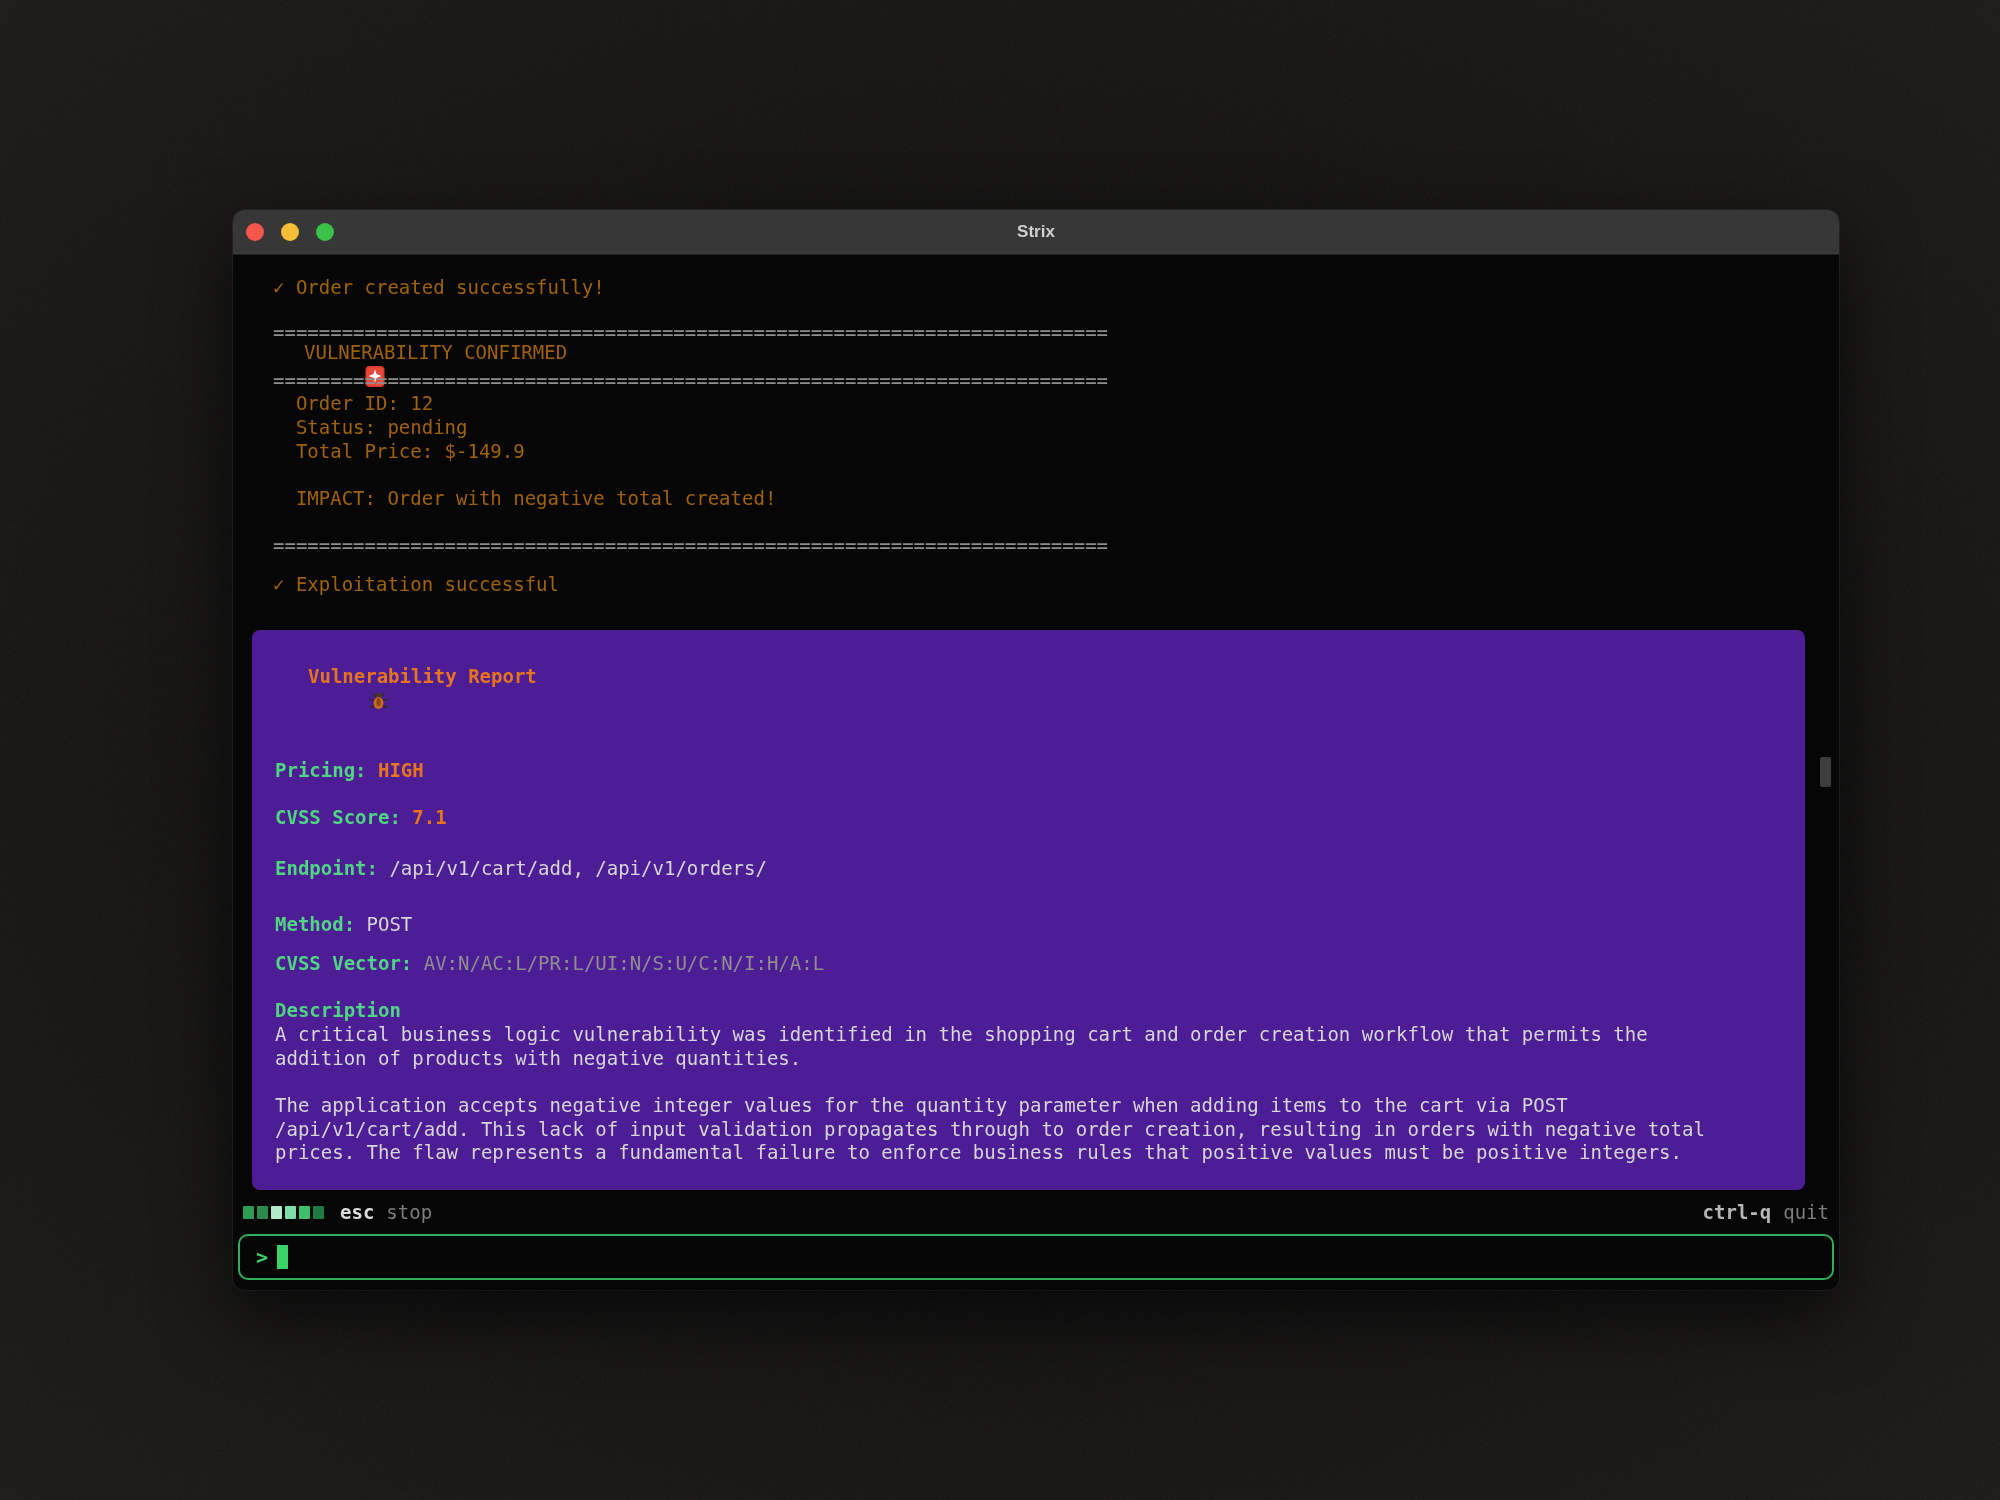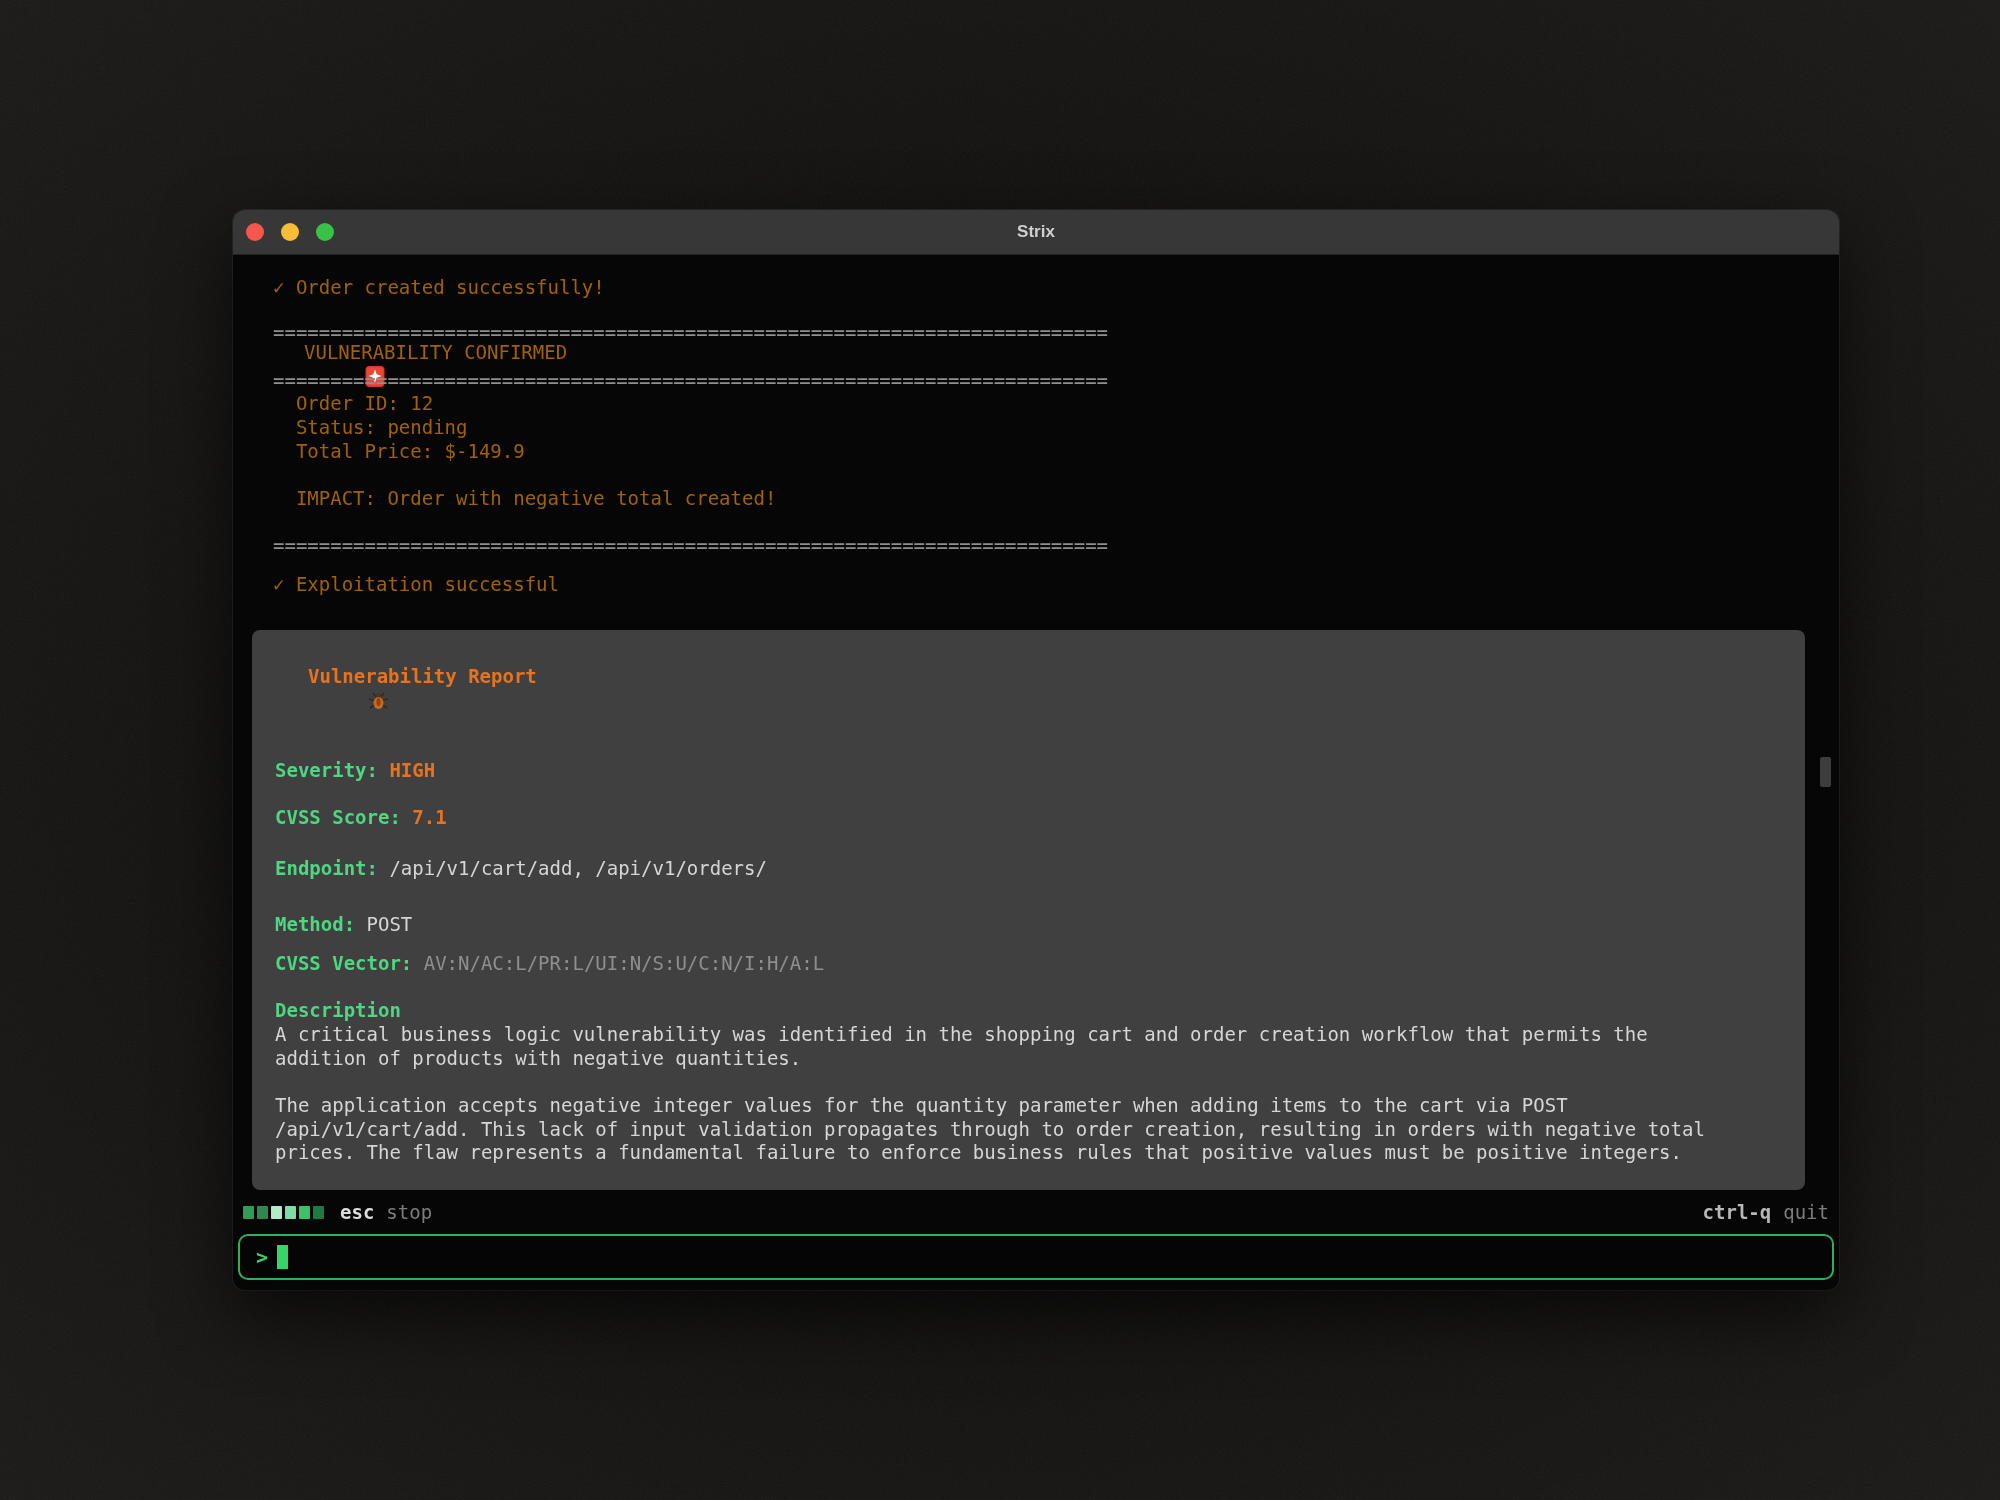--- a/index.html
+++ b/index.html
@@ -33,21 +33,21 @@
   .tline{
     position:absolute;left:40px;white-space:pre;font-size:19px;line-height:24px;
     color:#a16207;
   }
   .sep{color:#8f8f8f;letter-spacing:0;}
   .confline{display:flex;align-items:center;gap:11px;}
   .icon-siren{display:inline-block;width:20px;height:23px;}
   
   .panel{
     position:absolute;left:19px;top:420px;width:1553px;height:560px;
-    background:#404040;border-radius:8px;
+    background:#4c1d95;border-radius:8px;
   }
   .pline{
     position:absolute;left:23px;white-space:pre;font-size:19px;line-height:24px;
     color:#d6d6d6;
   }
   .lab{font-weight:bold;}
   .green{color:#4fd683;}
   .orange{color:#e8731f;font-weight:bold;}
   .dim{color:#8f8f8f;}
   .rephead{display:flex;align-items:center;gap:10px;}
@@ -129,21 +129,21 @@
           </g>
           <circle cx="11.5" cy="7" r="3" fill="#4a3426"></circle>
           <ellipse cx="11.5" cy="14" rx="5" ry="6" fill="#c96a1e"></ellipse>
           <ellipse cx="11.5" cy="13" rx="2" ry="4" fill="#8a4512"></ellipse>
         </svg>
       </span>
       <span class="orange">Vulnerability Report</span>
     </div>
 
 
-    <div class="pline" style="top:128px"><span class="lab green">Severity:</span> <span class="orange">HIGH</span></div>
+    <div class="pline" style="top:128px"><span class="lab green">Pricing:</span> <span class="orange">HIGH</span></div>
 
     <div class="pline" style="top:175px"><span class="lab green">CVSS Score:</span> <span class="orange">7.1</span></div>
 
     <div class="pline" style="top:226px"><span class="lab green">Endpoint:</span> <span>/api/v1/cart/add, /api/v1/orders/</span></div>
 
     <div class="pline" style="top:282px"><span class="lab green">Method:</span> <span>POST</span></div>
 
     <div class="pline" style="top:321px"><span class="lab green">CVSS Vector:</span> <span class="dim">AV:N/AC:L/PR:L/UI:N/S:U/C:N/I:H/A:L</span></div>
 
     <div class="pline lab green" style="top:368px">Description</div>

